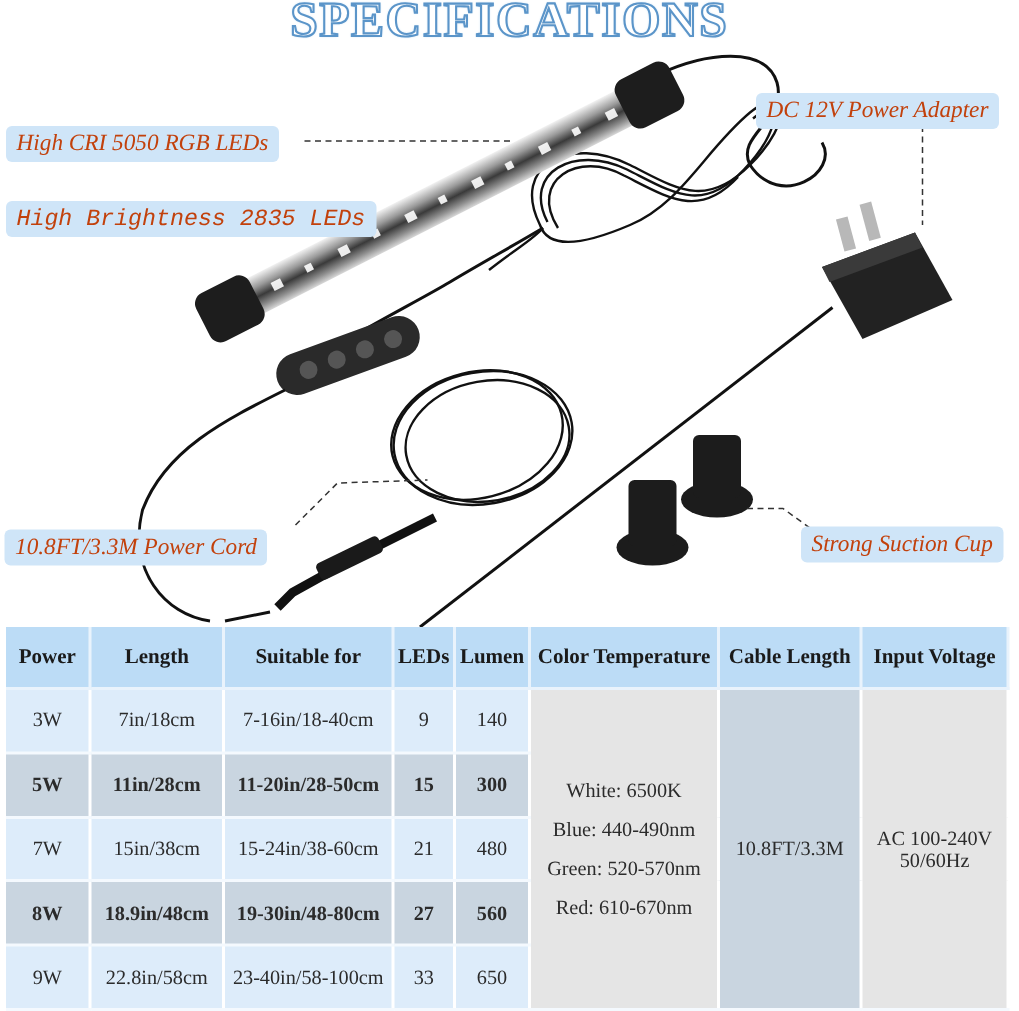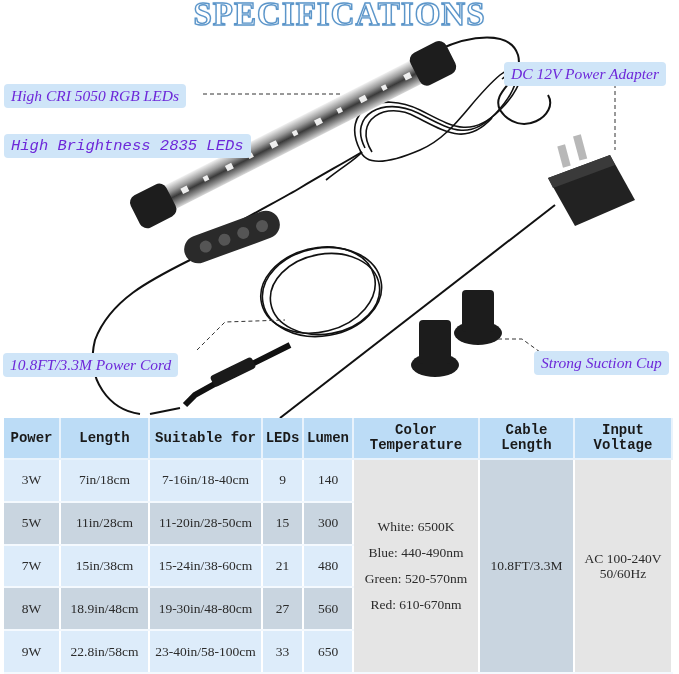--- a/index.html
+++ b/index.html
@@ -6,40 +6,40 @@
   body { width:679px; height:674px; position:relative; overflow:hidden; font-family:"Liberation Serif","DejaVu Serif",serif; color:#1f1f1f; }
   .title {
     position:absolute; left:0; top:-4px; width:679px; text-align:center;
     font-family:"Liberation Serif","DejaVu Serif",serif; font-weight:bold;
     font-size:33px; letter-spacing:1px; color:#ffffff;
     -webkit-text-stroke:1.4px #5b95c9;
     text-shadow:0 0 2px #a9cdee;
   }
   .callout {
     position:absolute; background:#cfe5f8; border-radius:4px;
-    font-style:italic; font-size:15.5px; color:#6d28d9;
+    font-style:italic; font-size:15.5px; color:#c2410c;
     padding:2px 7px; white-space:nowrap; line-height:20px;
   }
   svg.art { position:absolute; left:0; top:0; }
   table.spec {
     position:absolute; left:4px; top:418px; width:668px; height:256px;
     border-collapse:collapse; table-layout:fixed;
     font-family:"Liberation Serif","DejaVu Serif",serif; font-size:13.5px; color:#2b2b2b;
   }
   table.spec th {
     background:#bcdcf6; font-weight:bold; font-size:14px; color:#1a1a1a;
     border-right:2px solid #e9f3fc; border-bottom:2px solid #e9f3fc;
-    height:40px; padding:0 2px; line-height:15px;font-family:Liberation Mono, monospace;
+    height:40px; padding:0 2px; line-height:15px;
   }
   table.spec td {
     text-align:center; border-right:2px solid #ffffff; border-bottom:2px solid #f4f9fe;
     padding:0 2px; white-space:nowrap;
   }
   tr.light td.v { background:#ddecfa; }
-  tr.dark td.v { background:#c9d5e0; }
+  tr.dark td.v { background:#c9d5e0;font-weight:bold; }
   td.colortemp { background:#e5e5e5; line-height:26px; }
   td.cable { background:#c9d5e0; }
   td.voltage { background:#e5e5e5; line-height:15px; }
 </style>
 </head>
 <body>
 
 <div class="title">SPECIFICATIONS</div>
 
 <svg class="art" width="679" height="418" viewBox="0 0 679 418">

